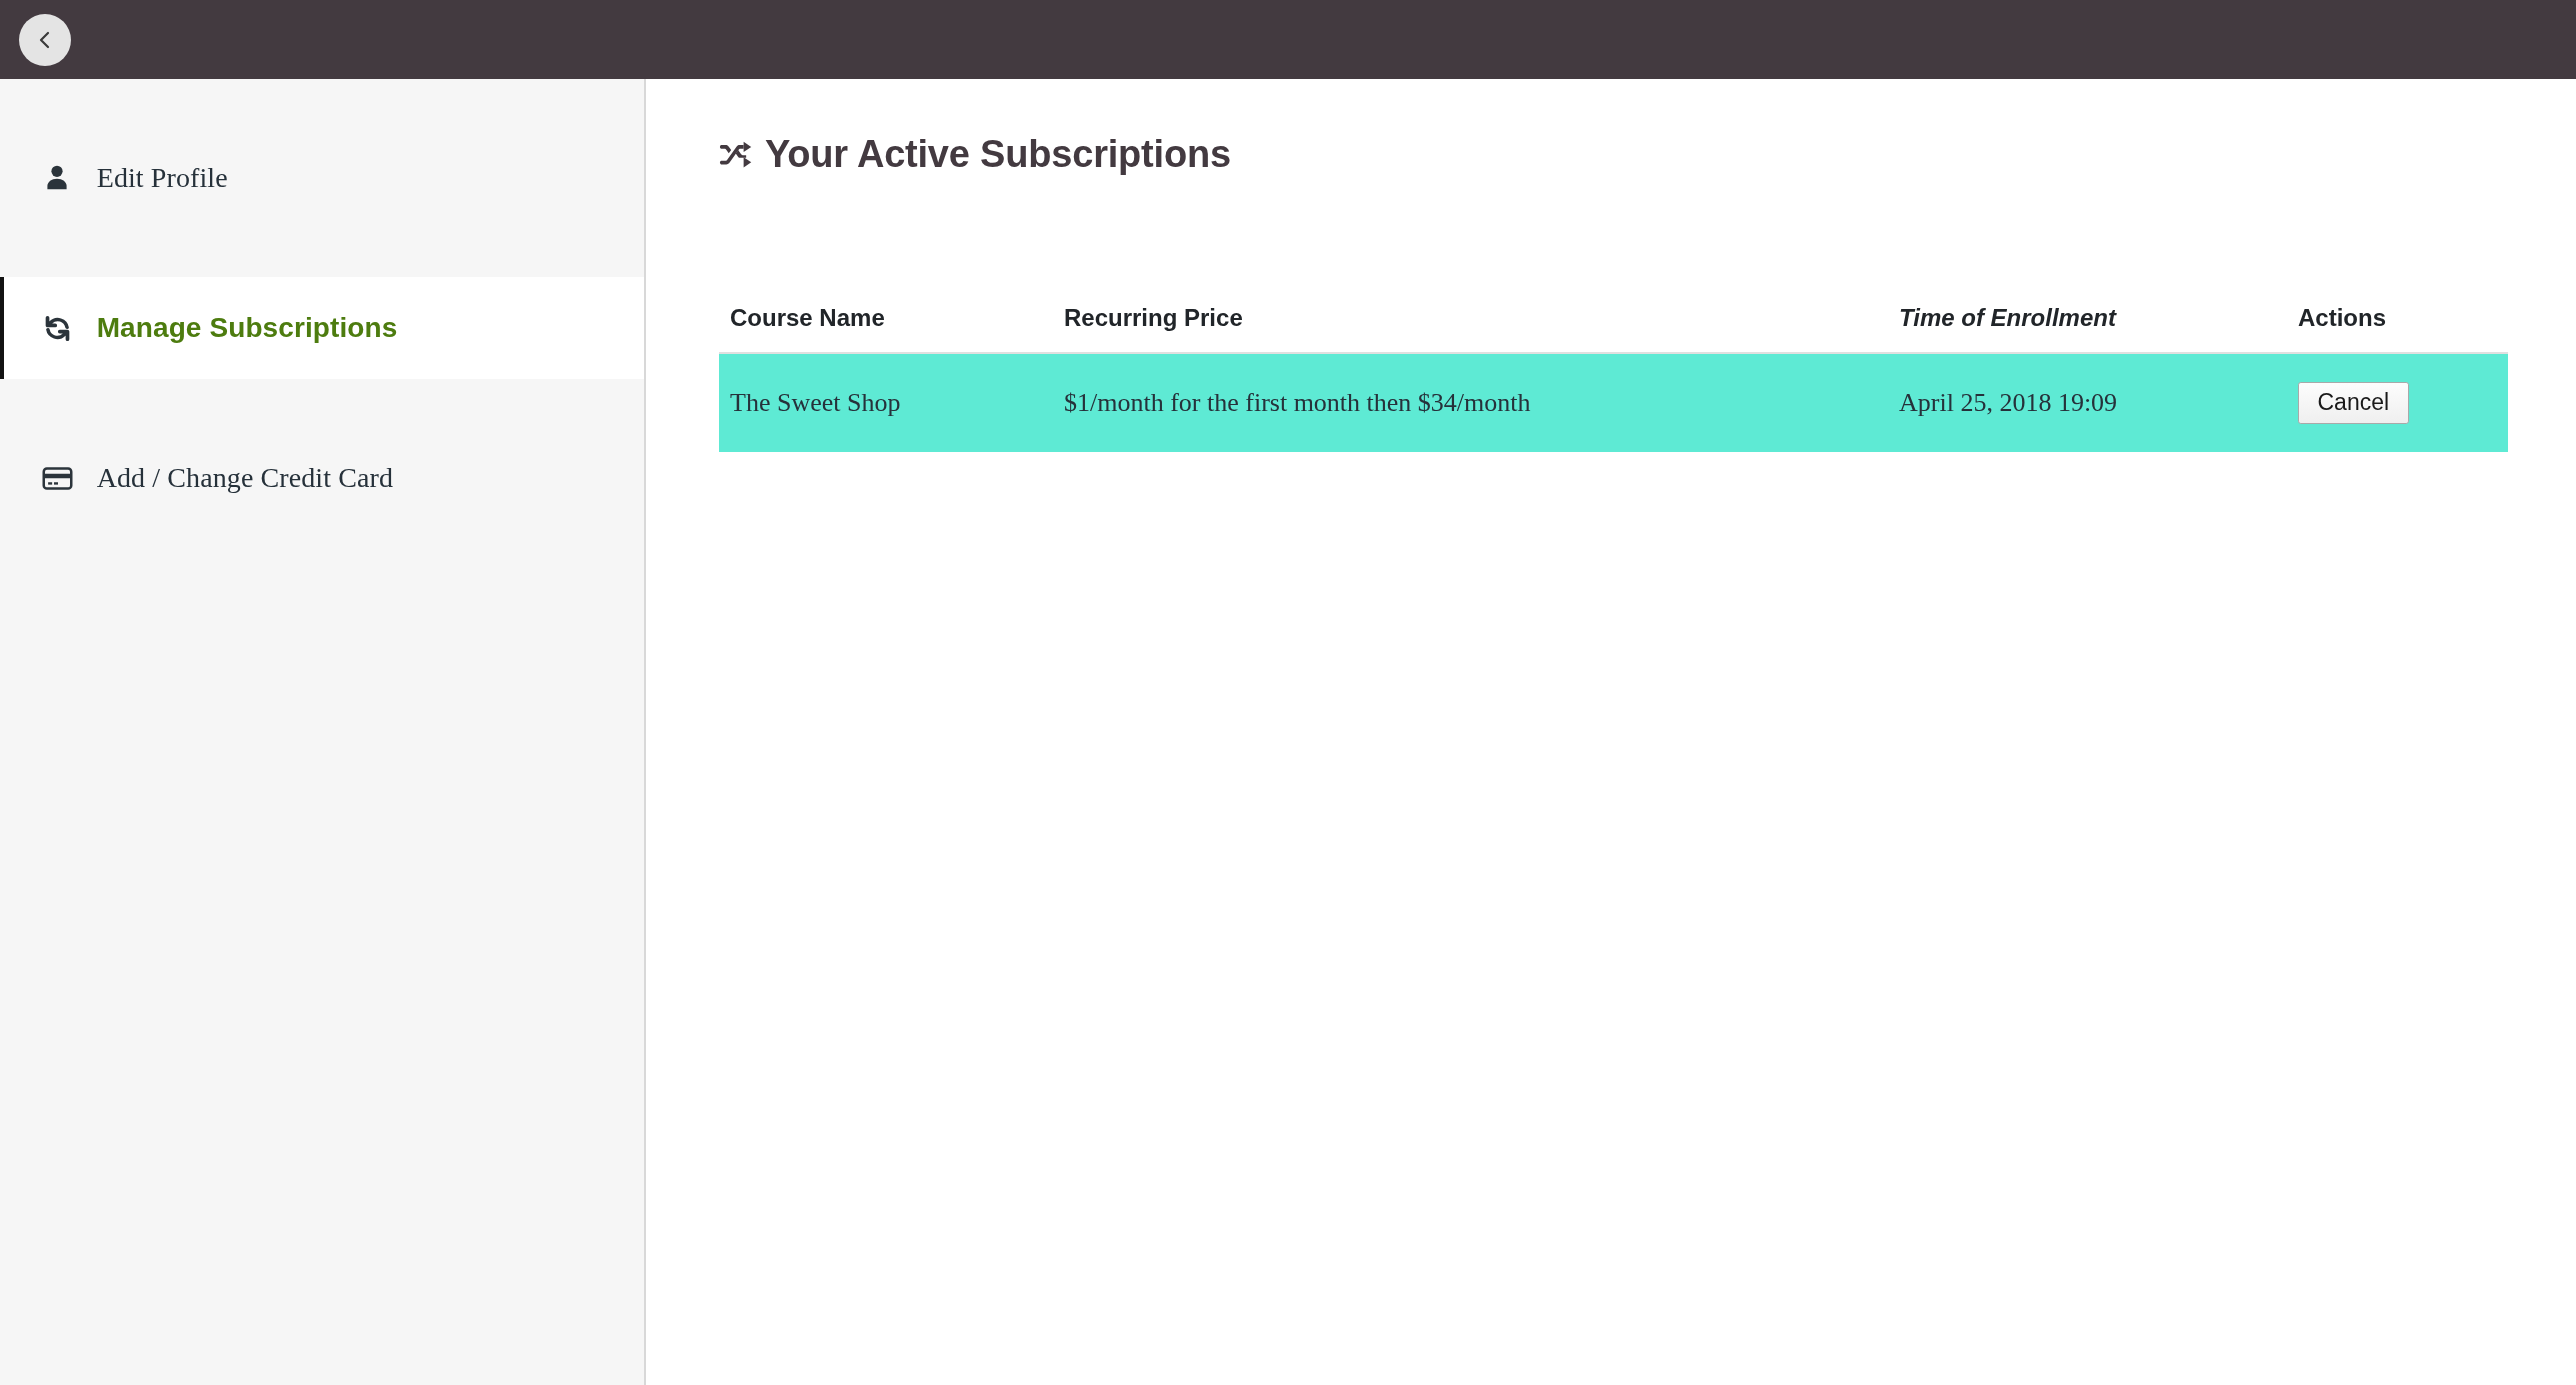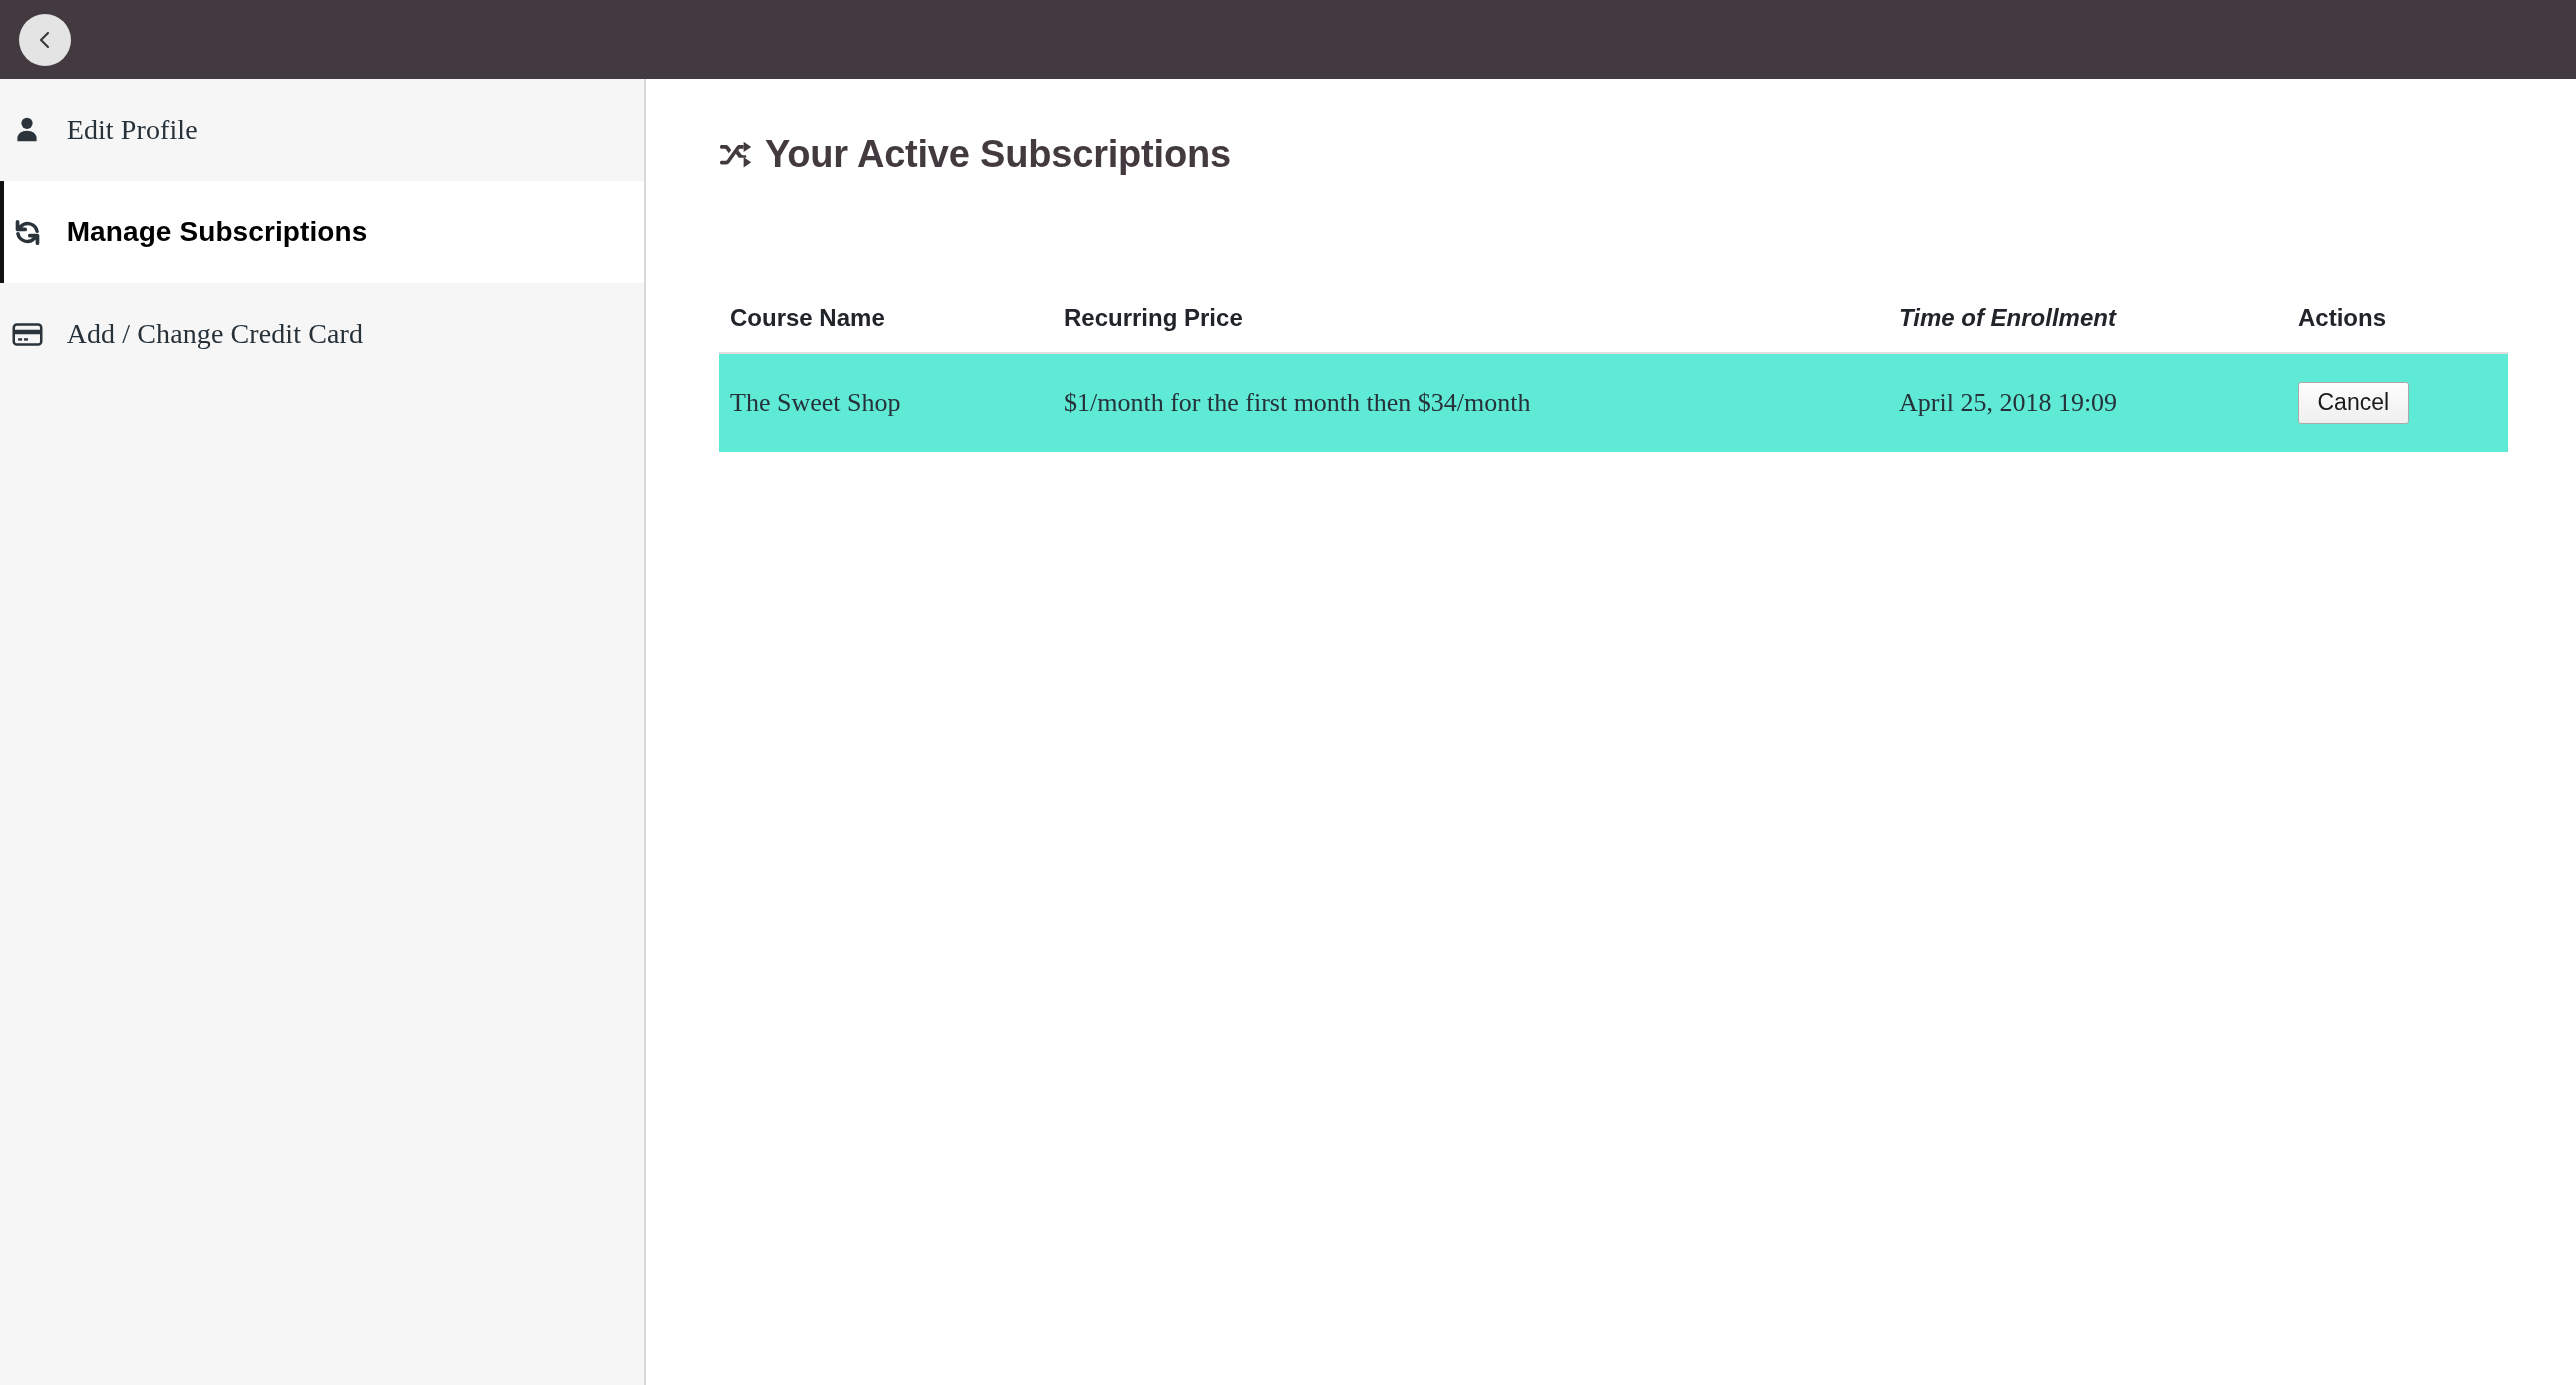--- a/index.html
+++ b/index.html
@@ -47,23 +47,25 @@
     height: 1307px;
     background: #F6F6F6;
     border-right: 2.8px solid #D8D8D8;
   }
 
   .nav-item {
     position: relative;
     height: 102px;
     display: flex;
     align-items: center;
+    padding-left: 30px;
     background: #F6F6F6;
     cursor: pointer;
     border-left: 4.6px solid transparent;
+    margin-top: 48px;
   }
   .nav-item.active {
     background: #FFFFFF;
     border-left: 4.6px solid #121212;
   }
   .nav-icon {
     width: 46px;
     height: 46px;
     flex: 0 0 46px;
     display: flex;
@@ -78,21 +80,21 @@
     font-family: "Liberation Serif", serif;
     font-size: 28px;
     color: #26313a;
     letter-spacing: 0.1px;
     white-space: nowrap;
   }
   .nav-item.active .nav-label {
     font-family: "Liberation Sans", sans-serif;
     font-weight: bold;
     font-size: 28px;
-    color: #000000;
+    color: #4d7c0f;
   }
 
   
   #main {
     position: absolute;
     top: 79px;
     left: 649px;
     width: 1927px;
     height: 1307px;
     background: #ffffff;

